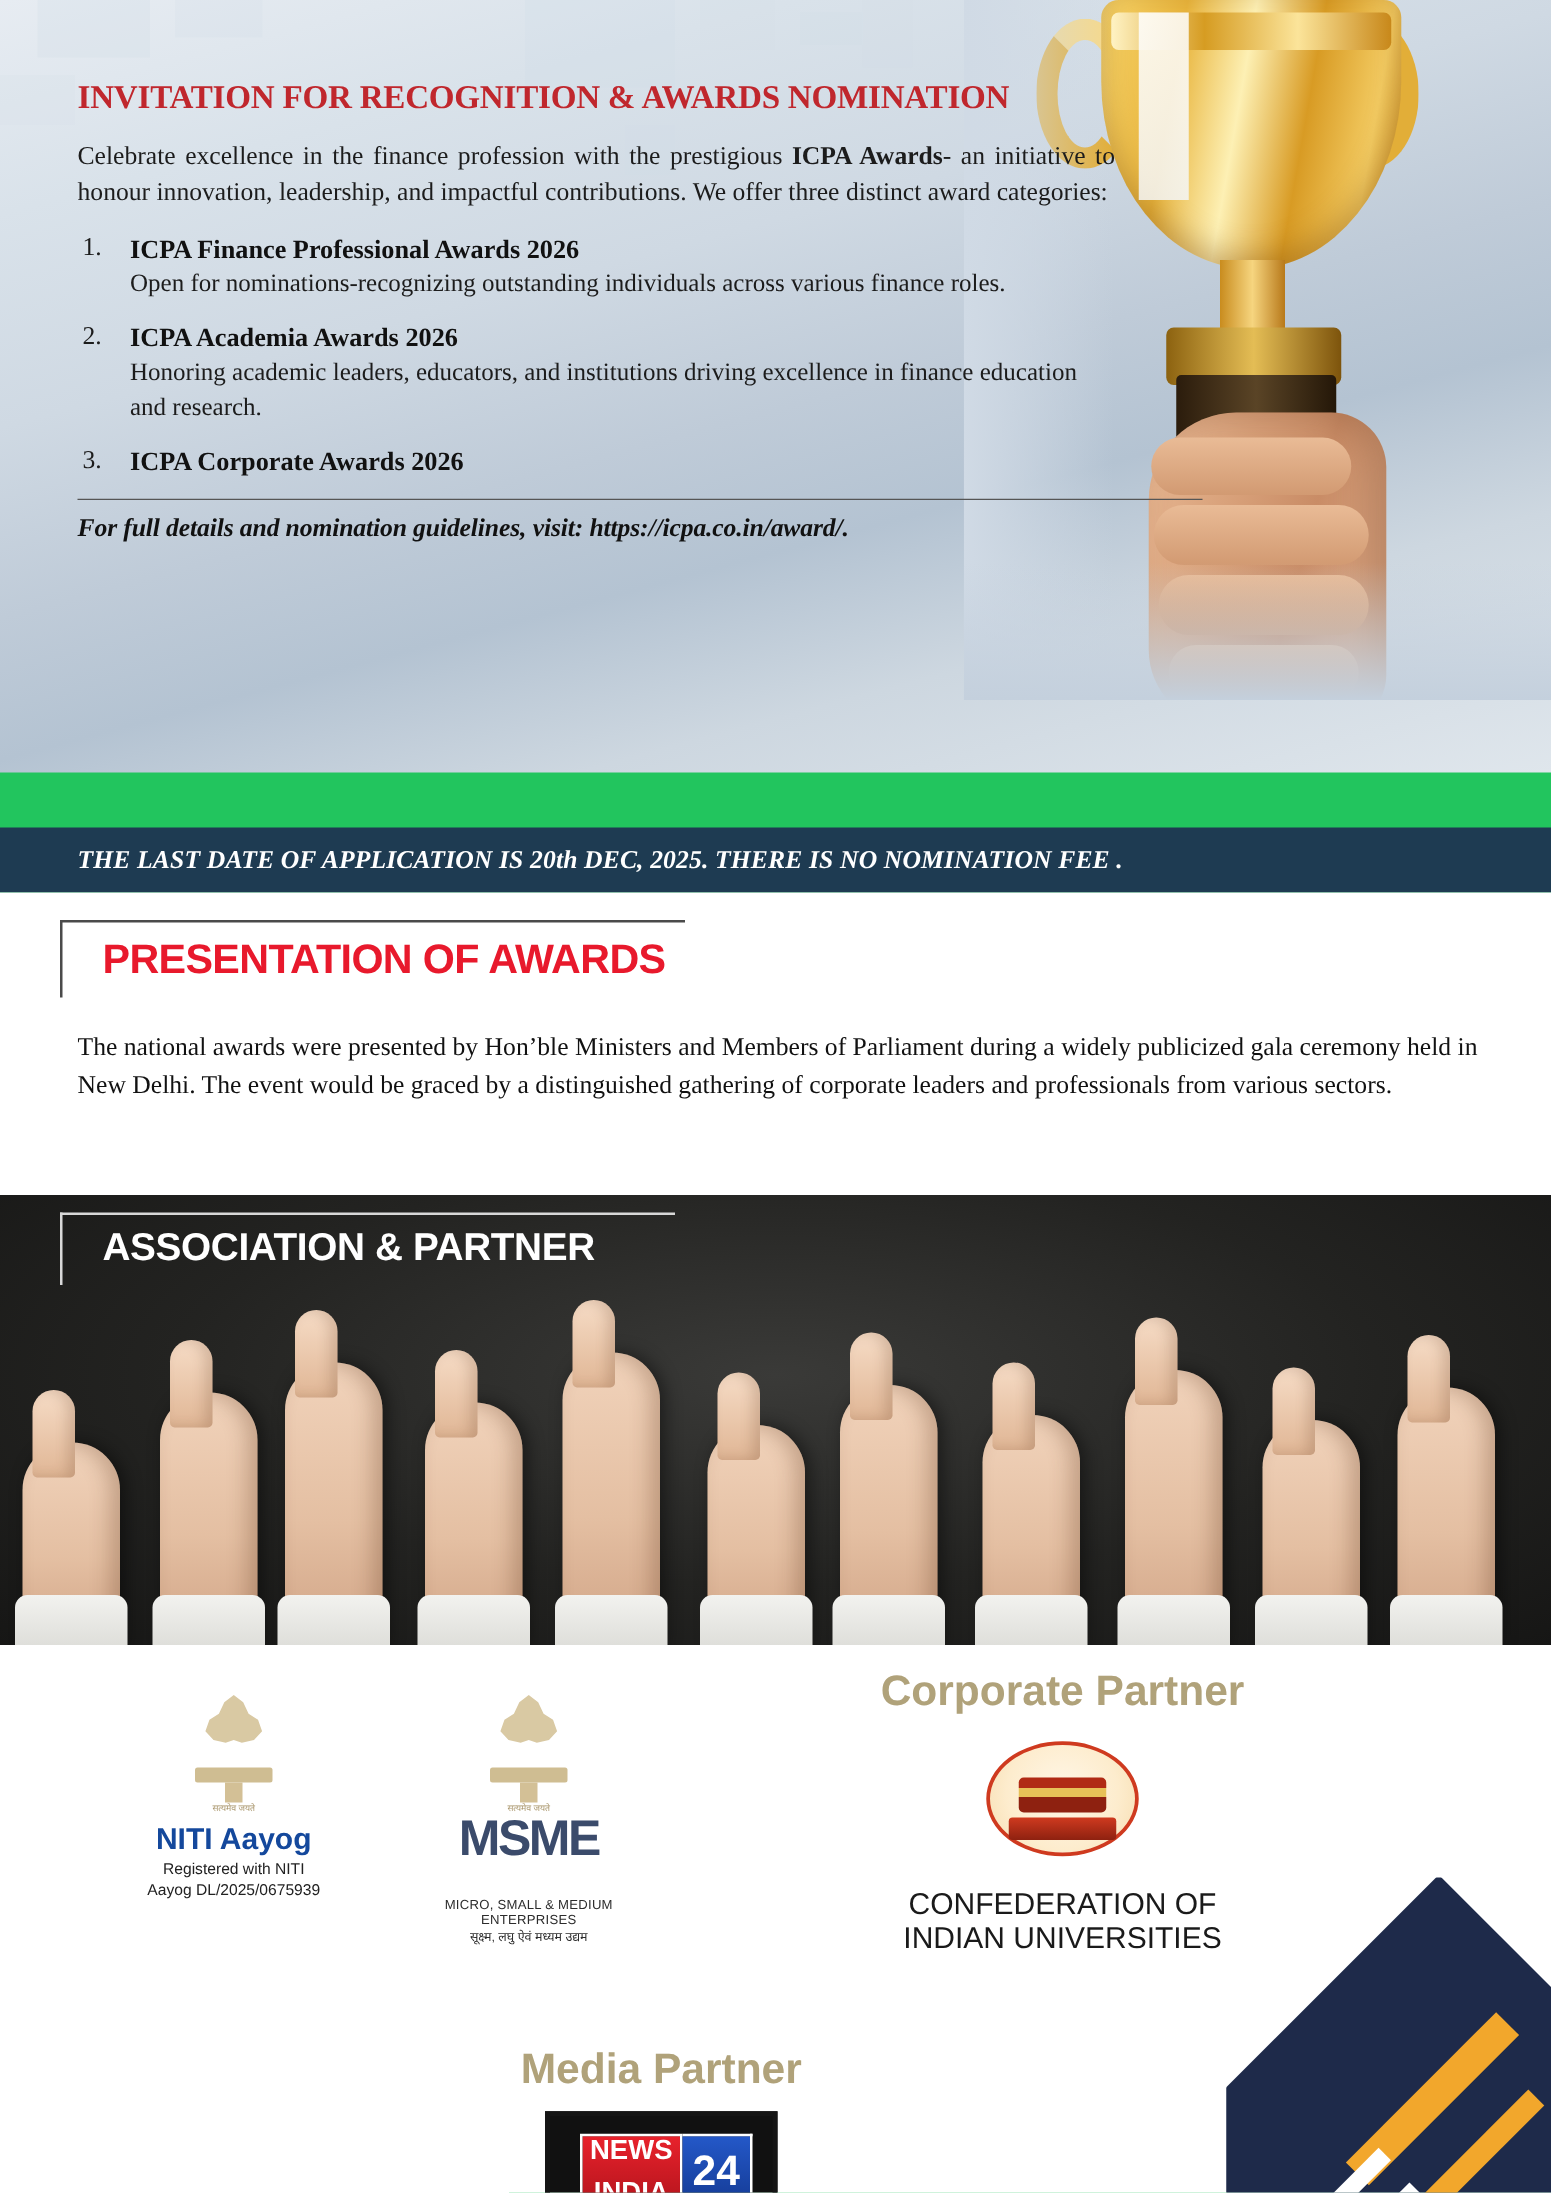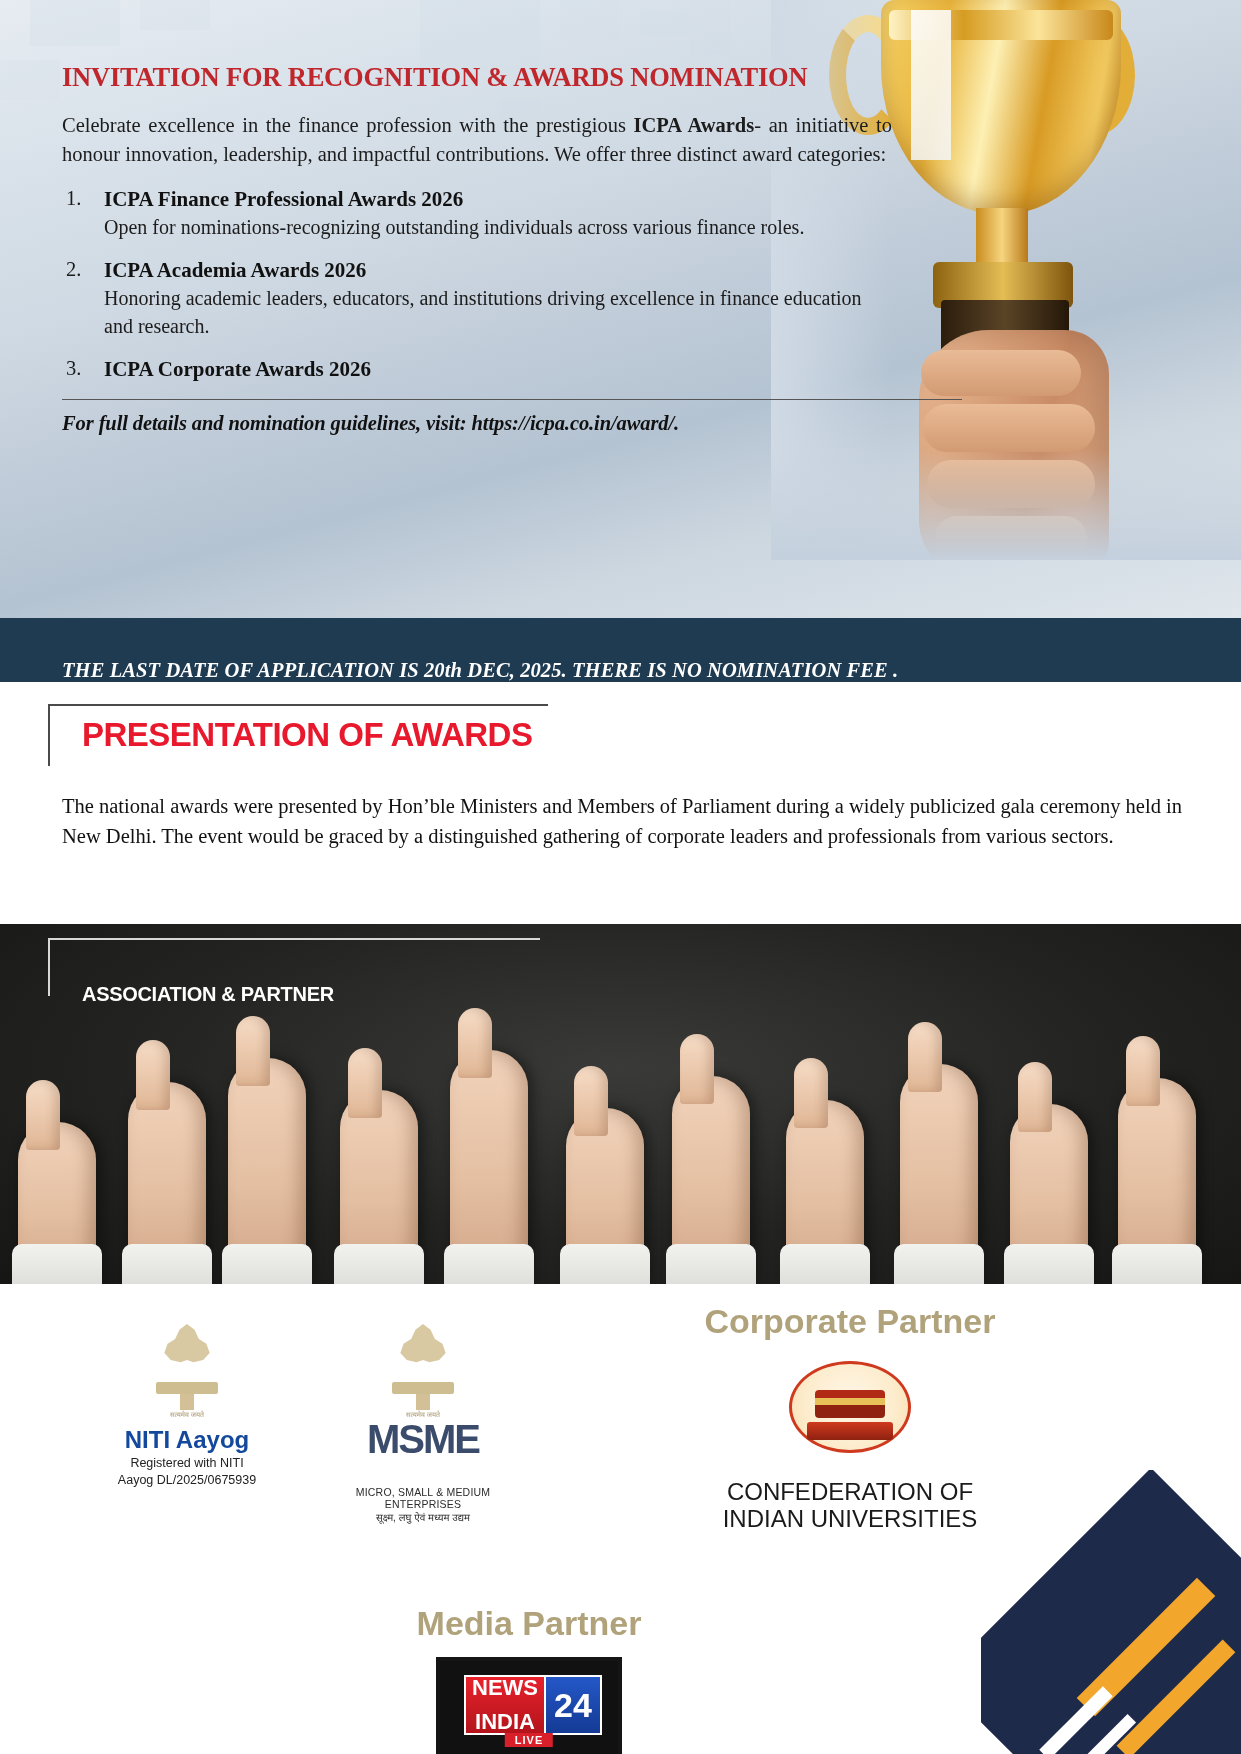--- a/index.html
+++ b/index.html
@@ -110,22 +110,22 @@
   .award-head { font-size: 21px; font-weight: bold; color: #111; margin-bottom: 2px; }
   .award-desc { font-size: 20px; color: #1c1c1c; line-height: 1.36; width: 790px; }
   .rule-line { width: 900px; height: 1px; background: #555; margin: 8px 0 12px 0; }
   .visit-line {
     font-size: 20.5px; font-style: italic; font-weight: bold; color: #111;
     letter-spacing: -0.1px;
   }
 
   
   .date-bar {
-    width: 1241px; height: 64px; background: #1e3b52;
-    display: flex; align-items: flex-end;
+    width: 1241px; height: 52px; background: #1e3b52;
+    display: flex; align-items: center; margin-top: 44px;
   }
   .date-bar .txt {
     color: #ffffff; font-size: 20.5px; font-weight: bold; font-style: italic;
     padding-left: 62px; letter-spacing: 0.1px;
   }
 
   
   .present-section { position: relative; width: 1241px; height: 242px; background: #fff; padding-top: 22px; }
   .hdr-wrap { position: relative; margin-left: 48px; width: 560px; height: 62px; }
   .hdr-wrap .bracket-top { position: absolute; left: 0; top: 0; width: 500px; height: 2px; background: #4a4a4a; }
@@ -143,22 +143,22 @@
 
   
   .assoc-band {
     position: relative; width: 1241px; height: 360px; overflow: hidden;
     background: radial-gradient(ellipse at 50% 40%, #3a3a38 0%, #232321 55%, #161615 100%);
   }
   .assoc-hdr { position: absolute; left: 48px; top: 14px; width: 540px; height: 58px; z-index: 5;}
   .assoc-hdr .bracket-top { position: absolute; left: 0; top: 0; width: 492px; height: 2px; background: #d8d8d8; }
   .assoc-hdr .bracket-left { position: absolute; left: 0; top: 0; width: 2px; height: 58px; background: #d8d8d8; }
   h2.assoc-title {
-    position: absolute; left: 34px; top: 10px; color: #fff; font-size: 20px;
-    font-weight: bold; font-family: "Liberation Sans", sans-serif; letter-spacing: -0.3px; margin-top: 35px;
+    position: absolute; left: 34px; top: 10px; color: #fff; font-size: 31px;
+    font-weight: bold; font-family: "Liberation Sans", sans-serif; letter-spacing: -0.3px;
   }
   .thumbs { position: absolute; left: 0; bottom: 0; width: 1241px; height: 270px; }
   .thumb {
     position: absolute; bottom: -6px; width: 78px;
     background: linear-gradient(180deg,#f1d3bb 0%, #e4bfa2 55%, #cfa284 100%);
     border-radius: 38px 38px 8px 8px;
     box-shadow: inset -8px 0 16px rgba(90,50,25,.28), 4px 0 14px rgba(0,0,0,.45);
   }
   .thumb .up {
     position: absolute; left: 8px; top: -42px; width: 34px; height: 70px;

